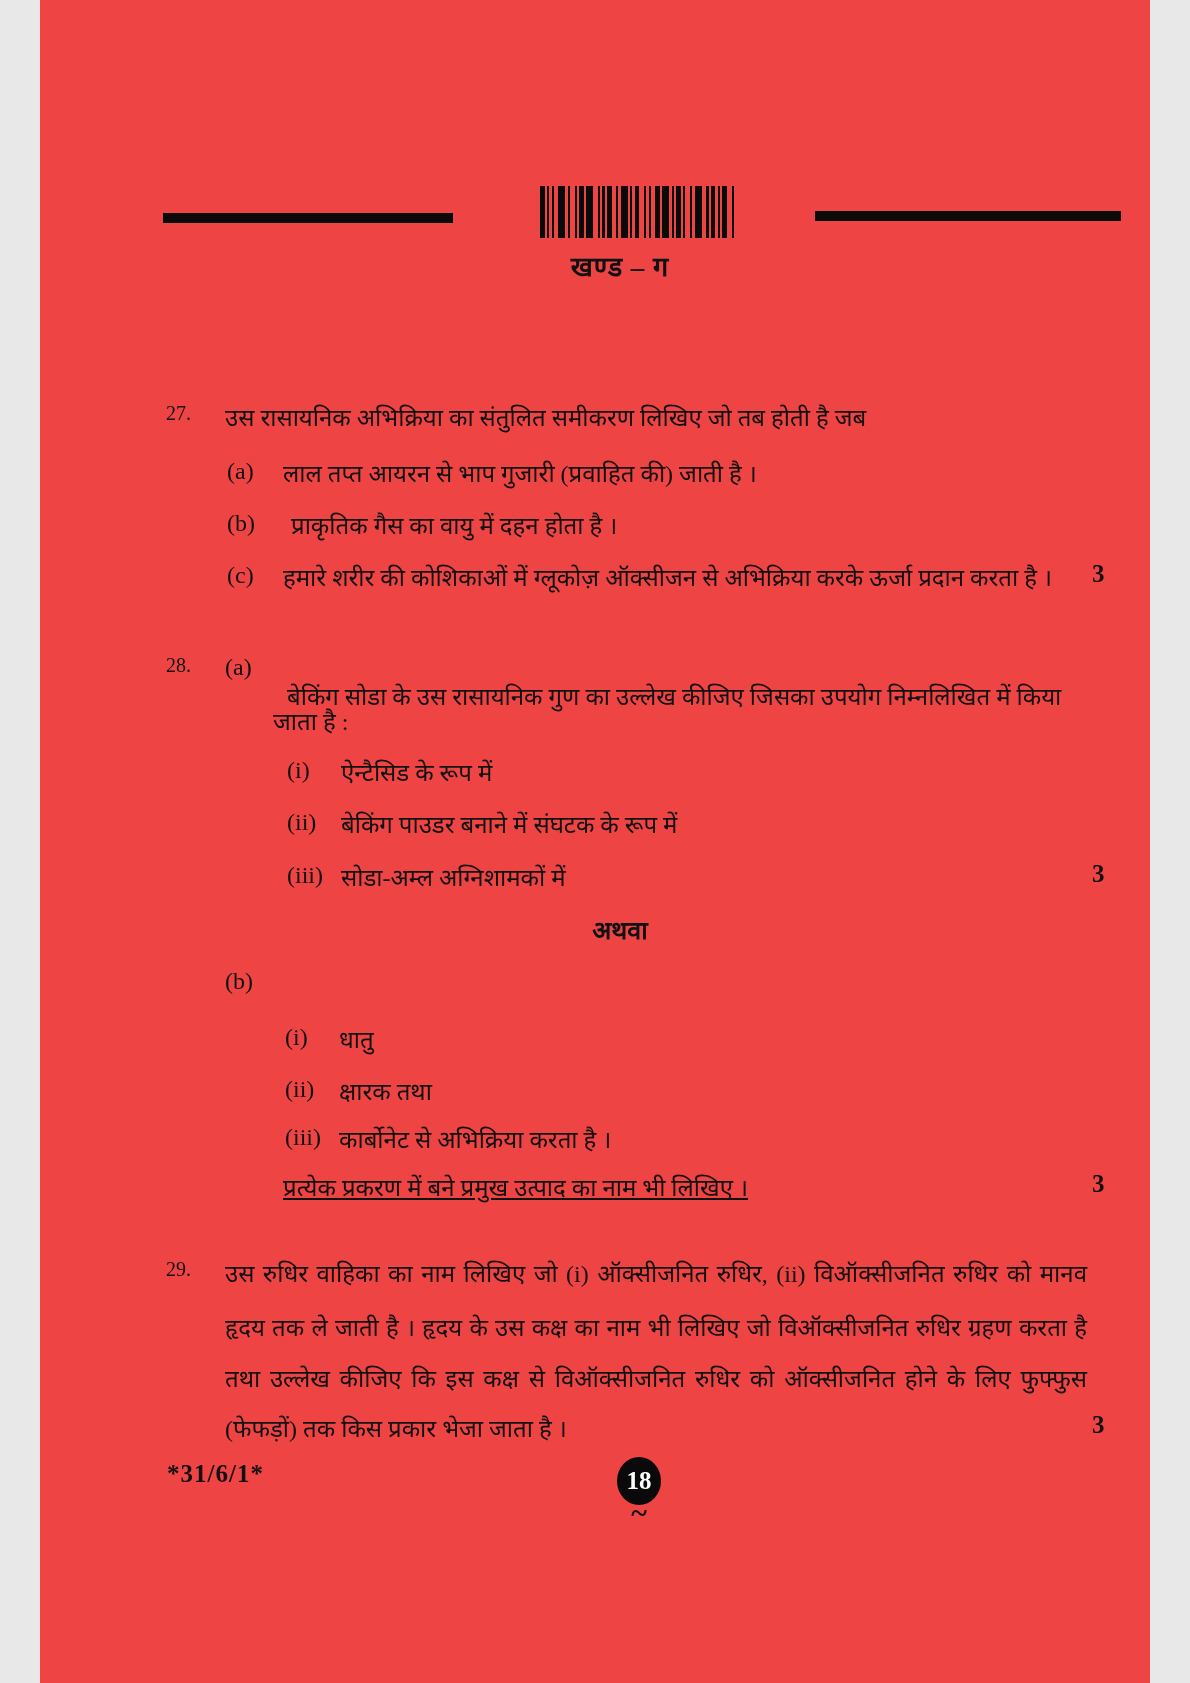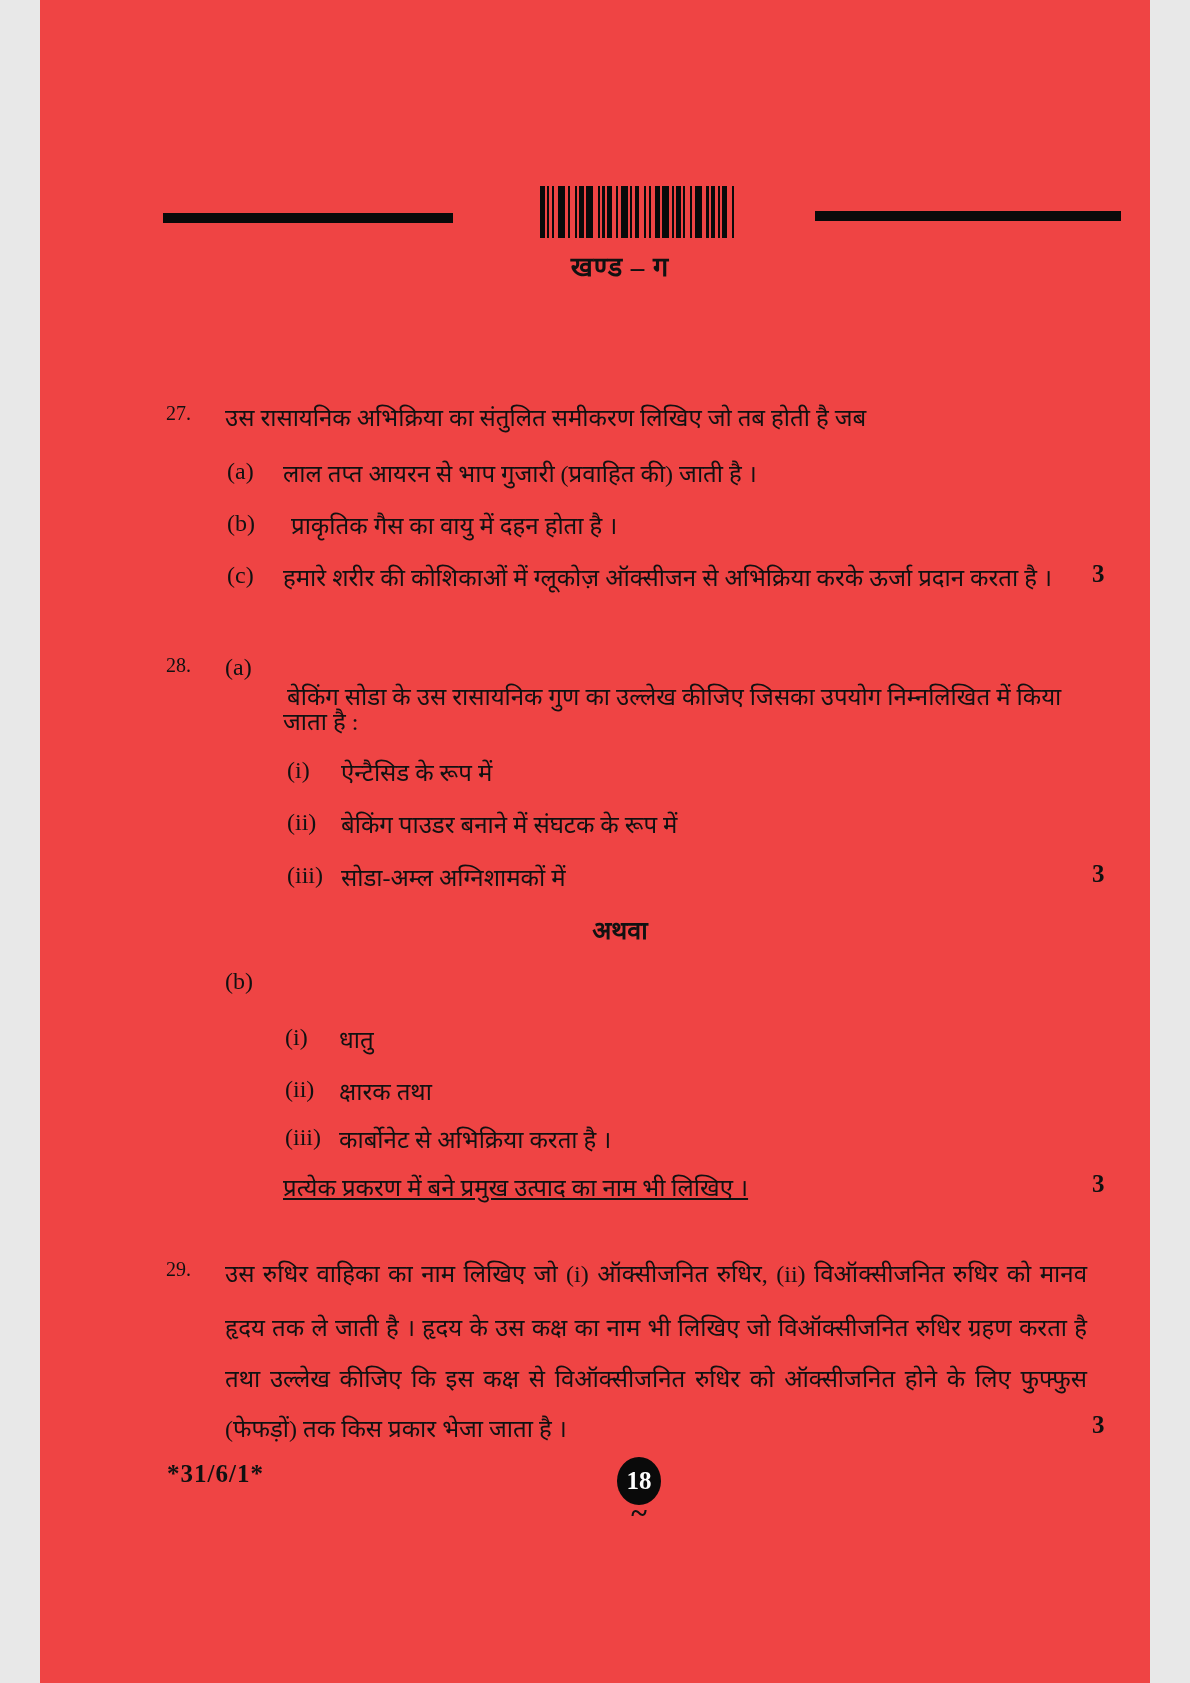--- a/index.html
+++ b/index.html
@@ -124,21 +124,21 @@
   <div class="abs plabel" style="left:187px;top:510px;">(b)</div>
   <div class="abs qtext" style="left:243px;top:508px;margin-left:8px;">प्राकृतिक गैस का वायु में दहन होता है ।</div>
 
   <div class="abs plabel" style="left:187px;top:562px;">(c)</div>
   <div class="abs qtext" style="left:243px;top:560px;">हमारे शरीर की कोशिकाओं में ग्लूकोज़ ऑक्सीजन से अभिक्रिया करके ऊर्जा प्रदान करता है ।</div>
   <div class="abs marks" style="left:1052px;top:560px;">3</div>
 
   <div class="abs qnum" style="left:126px;top:654px;">28.</div>
   <div class="abs plabel" style="left:185px;top:654px;">(a)</div>
   <div class="abs qtext" style="left:247px;top:652px;margin-top:27px;">बेकिंग सोडा के उस रासायनिक गुण का उल्लेख कीजिए जिसका उपयोग निम्नलिखित में किया</div>
-  <div class="abs qtext" style="left:243px;top:704px;">जाता है :</div>
+  <div class="abs qtext" style="left:233px;top:704px;">जाता है :</div>
 
   <div class="abs plabel" style="left:247px;top:757px;">(i)</div>
   <div class="abs qtext" style="left:301px;top:755px;">ऐन्टैसिड के रूप में</div>
 
   <div class="abs plabel" style="left:247px;top:809px;">(ii)</div>
   <div class="abs qtext" style="left:301px;top:807px;">बेकिंग पाउडर बनाने में संघटक के रूप में</div>
 
   <div class="abs plabel" style="left:247px;top:862px;">(iii)</div>
   <div class="abs qtext" style="left:301px;top:860px;">सोडा-अम्ल अग्निशामकों में</div>
   <div class="abs marks" style="left:1052px;top:860px;">3</div>

